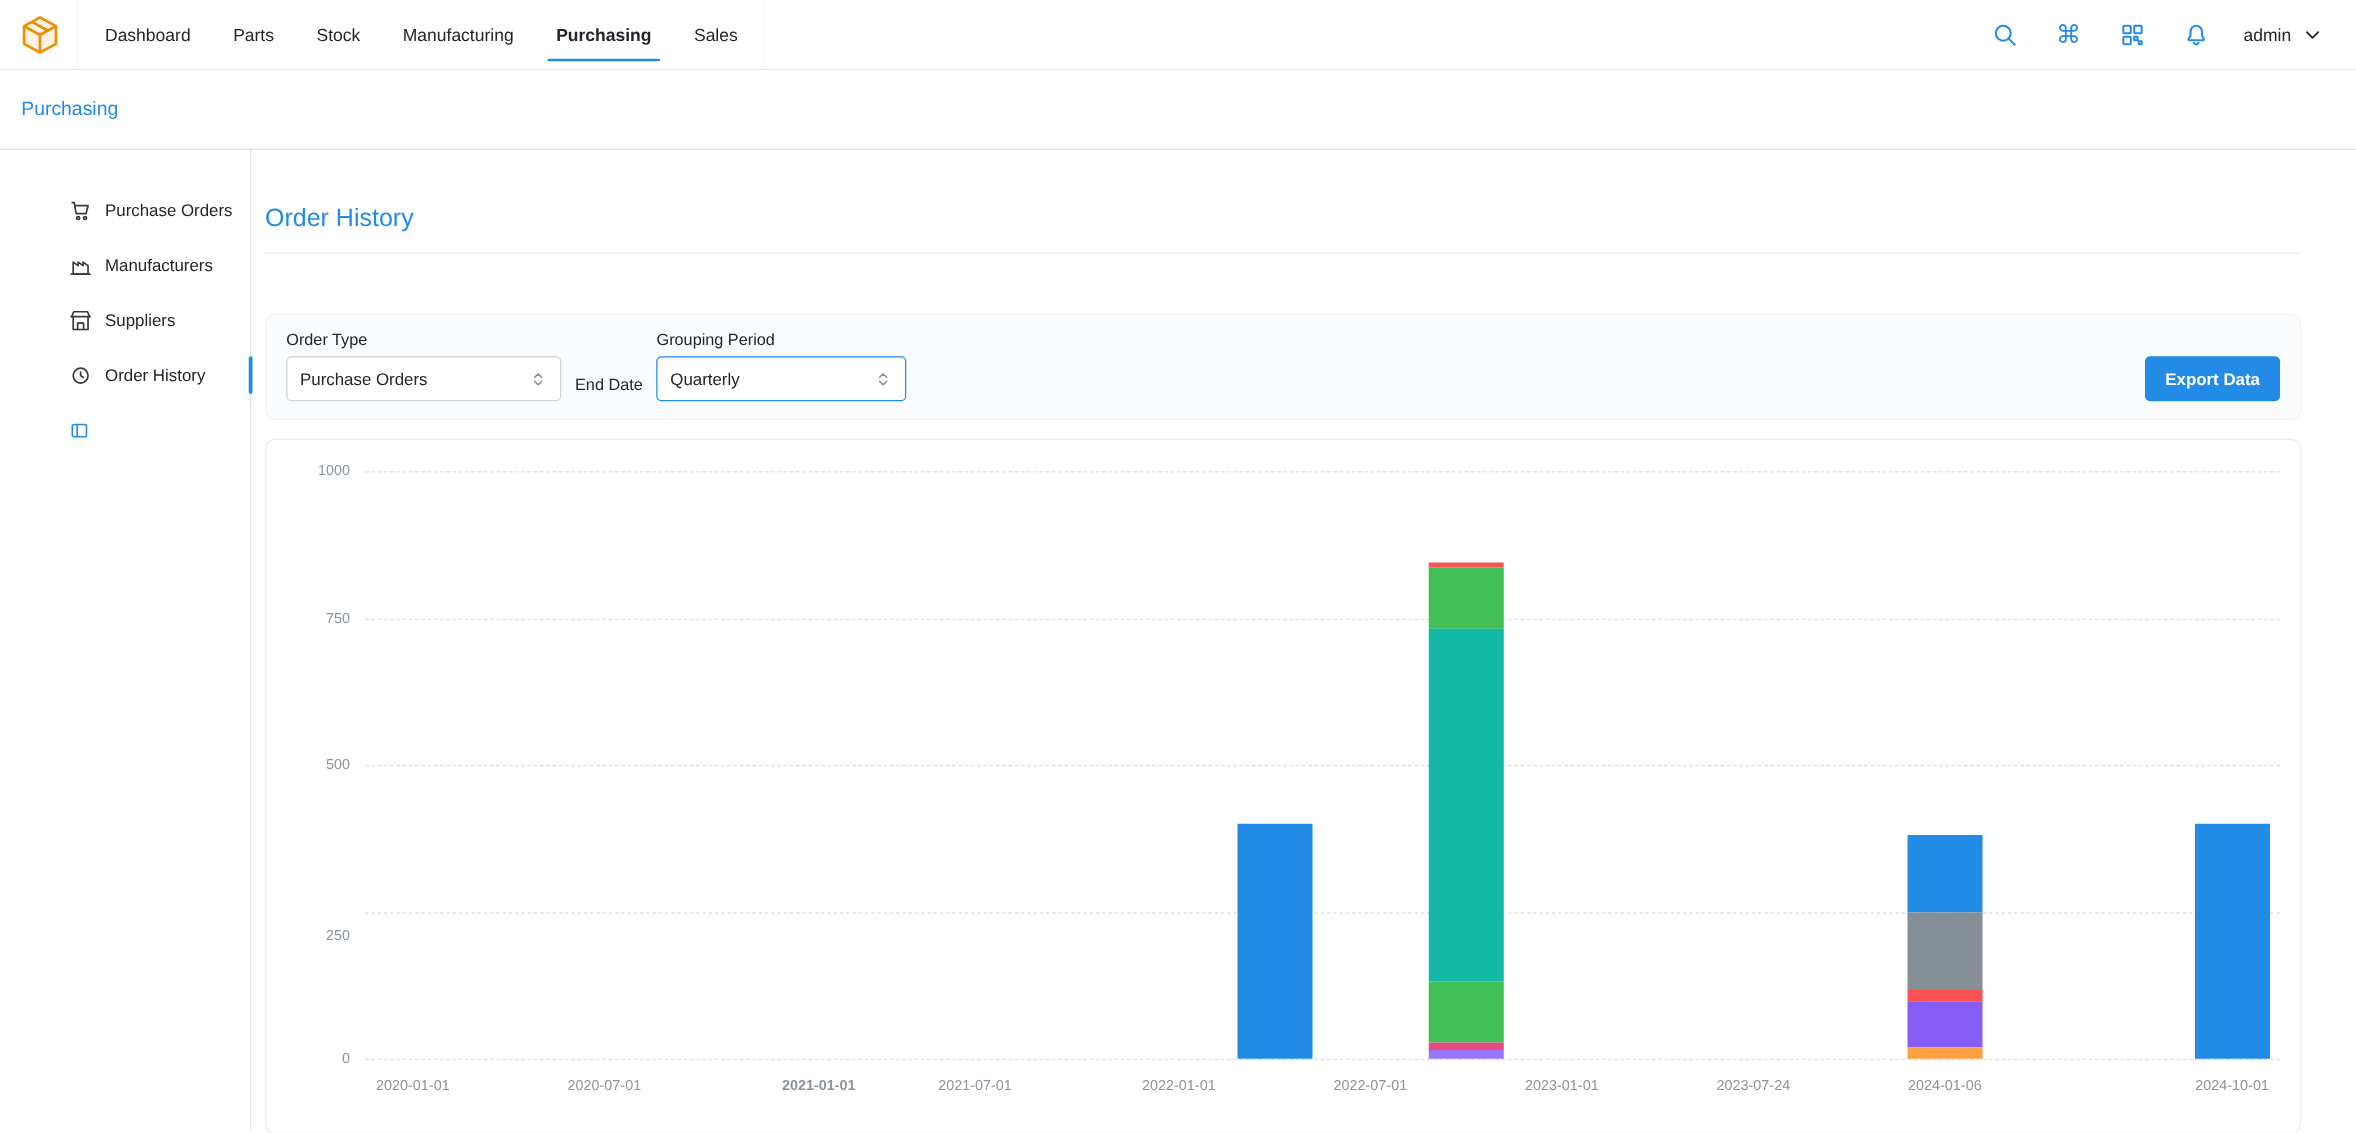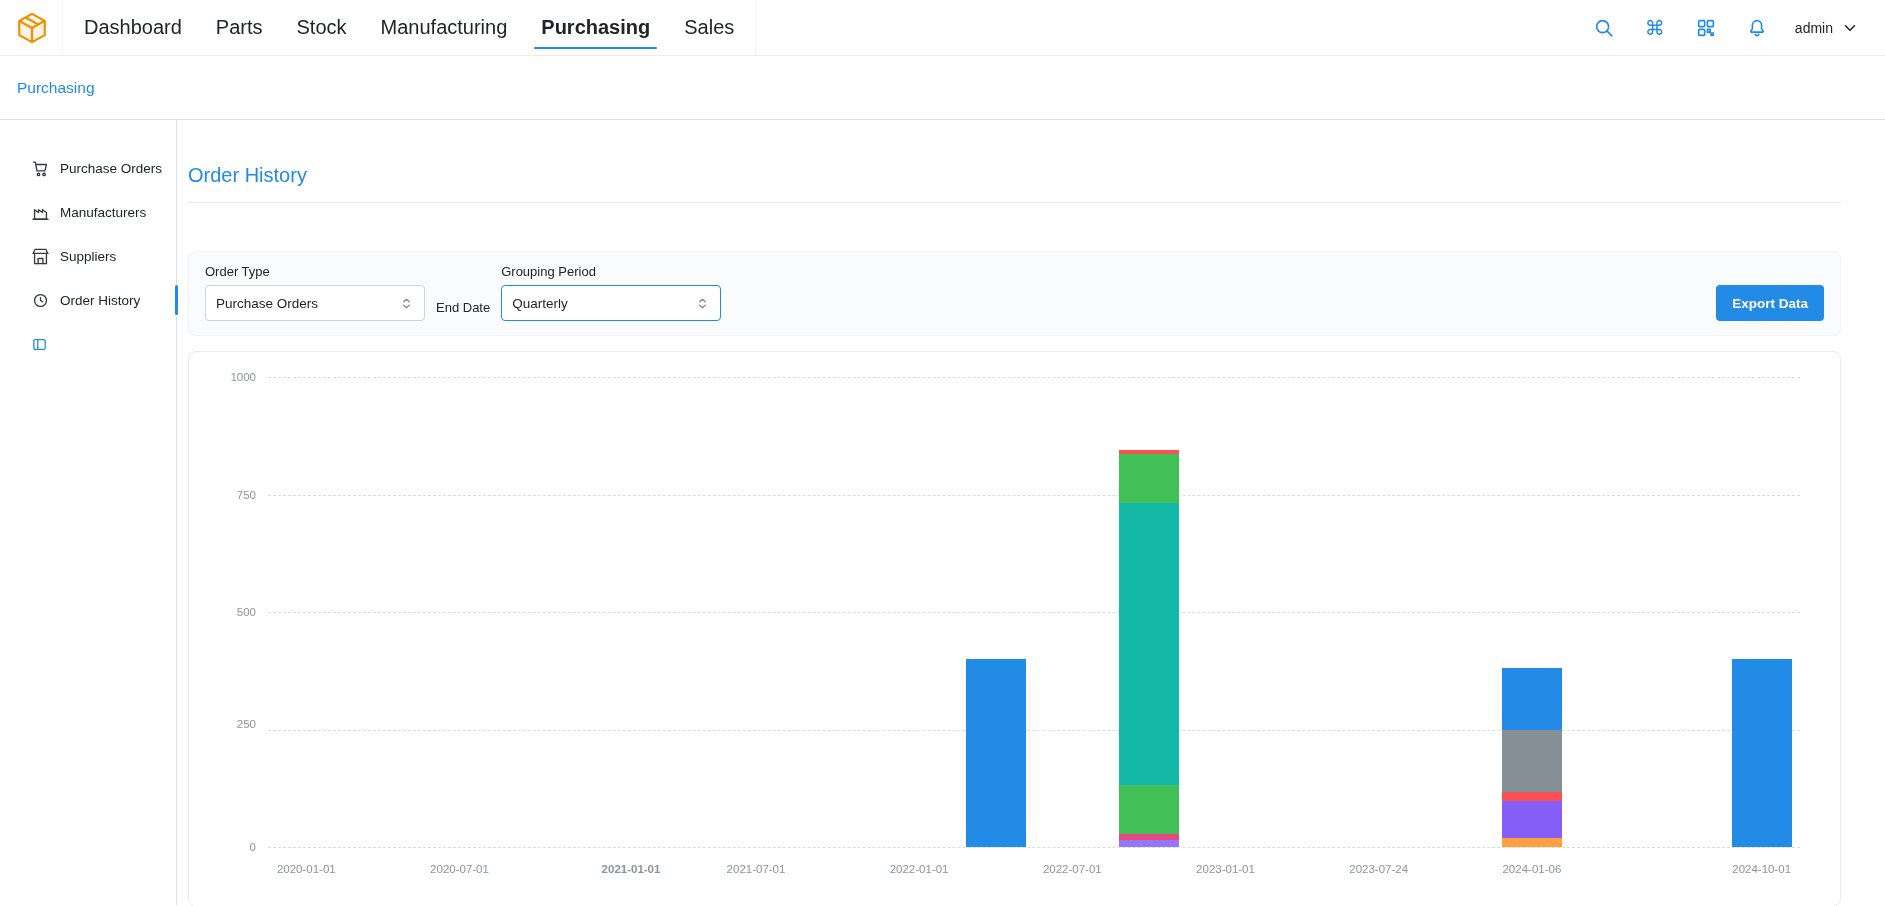--- a/index.html
+++ b/index.html
@@ -6,39 +6,39 @@
   html,body { width:1885px; height:906px; overflow:hidden; background:#fff;
     font-family:"Liberation Sans","DejaVu Sans",sans-serif; color:#212529; }
 
   
   .navbar { height:56px; display:flex; align-items:center; padding-left:12px;
     border-bottom:1px solid #e9ecef; }
   .logo { width:40px; display:flex; align-items:center; justify-content:center; cursor:pointer; }
   .tabs { display:flex; align-items:stretch; height:100%; margin-left:10px;
     border-left:1px solid #f1f3f5; border-right:1px solid #f1f3f5; padding:0 4px; }
   .tab { position:relative; display:flex; align-items:center; padding:0 17px;
-    font-size:20px; color:#212529; cursor:pointer; text-decoration:none; }
+    font-size:14px; color:#212529; cursor:pointer; text-decoration:none; }
   .tab.active { font-weight:600; }
   .tab.active::after { content:""; position:absolute; left:10px; right:10px; bottom:6px;
     height:2px; background:#228be6; border-radius:2px; }
   .nav-right { margin-left:auto; display:flex; align-items:center; gap:25px; padding-right:26px; }
   .icon-btn { display:flex; align-items:center; justify-content:center; width:26px; height:26px;
     color:#228be6; cursor:pointer; }
   .cmd-glyph { font-size:20px; line-height:1; color:#228be6; }
   .user-menu { display:flex; align-items:center; gap:8px; cursor:pointer; }
   .user-name { font-size:14px; color:#212529; }
   .user-chevron { color:#212529; display:flex; }
 
   
   .breadcrumb-bar { height:64px; display:flex; align-items:center; padding-left:17px;
     border-bottom:1px solid #dee2e6; }
   .breadcrumb-link { color:#228be6; font-size:15.5px; cursor:pointer; }
 
   
-  .content { display:flex; height:785px; }
+  .content { display:flex; height:785px;padding-left:24px; }
   .sidebar { width:177px; border-right:1px solid #dee2e6; padding-top:26px; position:relative; }
   .side-item { position:relative; height:44px; display:flex; align-items:center; gap:10px;
     padding-left:31px; font-size:13.5px; color:#212529; cursor:pointer; }
   .side-item .s-icon { display:flex; color:#343a40; }
   .side-item.active::after { content:""; position:absolute; right:-2px; top:7px; bottom:7px;
     width:3px; background:#228be6; border-radius:2px; z-index:2; }
   .side-collapse { margin:14px 0 0 31px; color:#228be6; cursor:pointer; display:inline-flex; }
 
   .main { flex:1; padding:0 44px 0 11px; }
   .page-title { margin-top:44px; font-size:20px; font-weight:400; color:#228be6; }
@@ -52,21 +52,21 @@
   .control { height:36px; background:#fff; border:1px solid #ced4da; border-radius:4px;
     font-size:13.5px; color:#212529; padding:0 10px; display:flex; align-items:center; }
   .select { justify-content:space-between; cursor:pointer; }
   .select .sel-value { font-weight:500; }
   .select.focused { border:1.6px solid #228be6; }
   .sel-chevrons { color:#868e96; display:flex; margin-left:10px; }
   input.control { width:100%; outline:none; }
   .w-ordertype { width:220px; }
   .w-start { width:112px; }
   .w-end { width:104px; }
-  .w-grouping { width:220px; }
+  .w-grouping { width:200px; }
   .export-btn { margin-left:auto; height:36px; padding:0 16px; background:#228be6; color:#fff;
     border:none; border-radius:4px; font-size:13.5px; font-weight:600; cursor:pointer;
     font-family:inherit; }
 
   
   .chart-card { position:relative; margin-top:15px; height:556px; border:1px solid #e9ecef;
     border-radius:8px; background:#fff; }
   .plot { position:absolute; left:79px; top:25px; width:1532px; height:470px; }
   .gridline { position:absolute; left:0; right:0; height:0; border-top:1px dashed #d8dde3; }
   .ytick { position:absolute; right:calc(100% + 12px); transform:translateY(-50%);
@@ -233,21 +233,21 @@
         </div>
       </div>
       <button class="export-btn">Export Data</button>
     </section>
 
     <section class="chart-card">
       <div class="plot" id="plot">
           <div class="gridline" style="top: 470px;"></div>
           <div class="ytick" style="top: 470px;">0</div>
           <div class="gridline" style="top: 352.5px;"></div>
-          <div class="ytick" style="top: 347px; margin-left: 41px;">250</div>
+          <div class="ytick" style="top: 372px; margin-left: 41px;">250</div>
           <div class="gridline" style="top: 235px;"></div>
           <div class="ytick" style="top: 235px;">500</div>
           <div class="gridline" style="top: 117.5px;"></div>
           <div class="ytick" style="top: 117.5px;">750</div>
           <div class="gridline" style="top: 0px;"></div>
           <div class="ytick" style="top: 0px;">1000</div>
           <div class="xtick" style="left: 38.3px;">2020-01-01</div>
           <div class="xtick" style="left: 191.5px;">2020-07-01</div>
           <div class="xtick" style="left: 363px; font-weight: bold;">2021-01-01</div>
           <div class="xtick" style="left: 488px;">2021-07-01</div>

